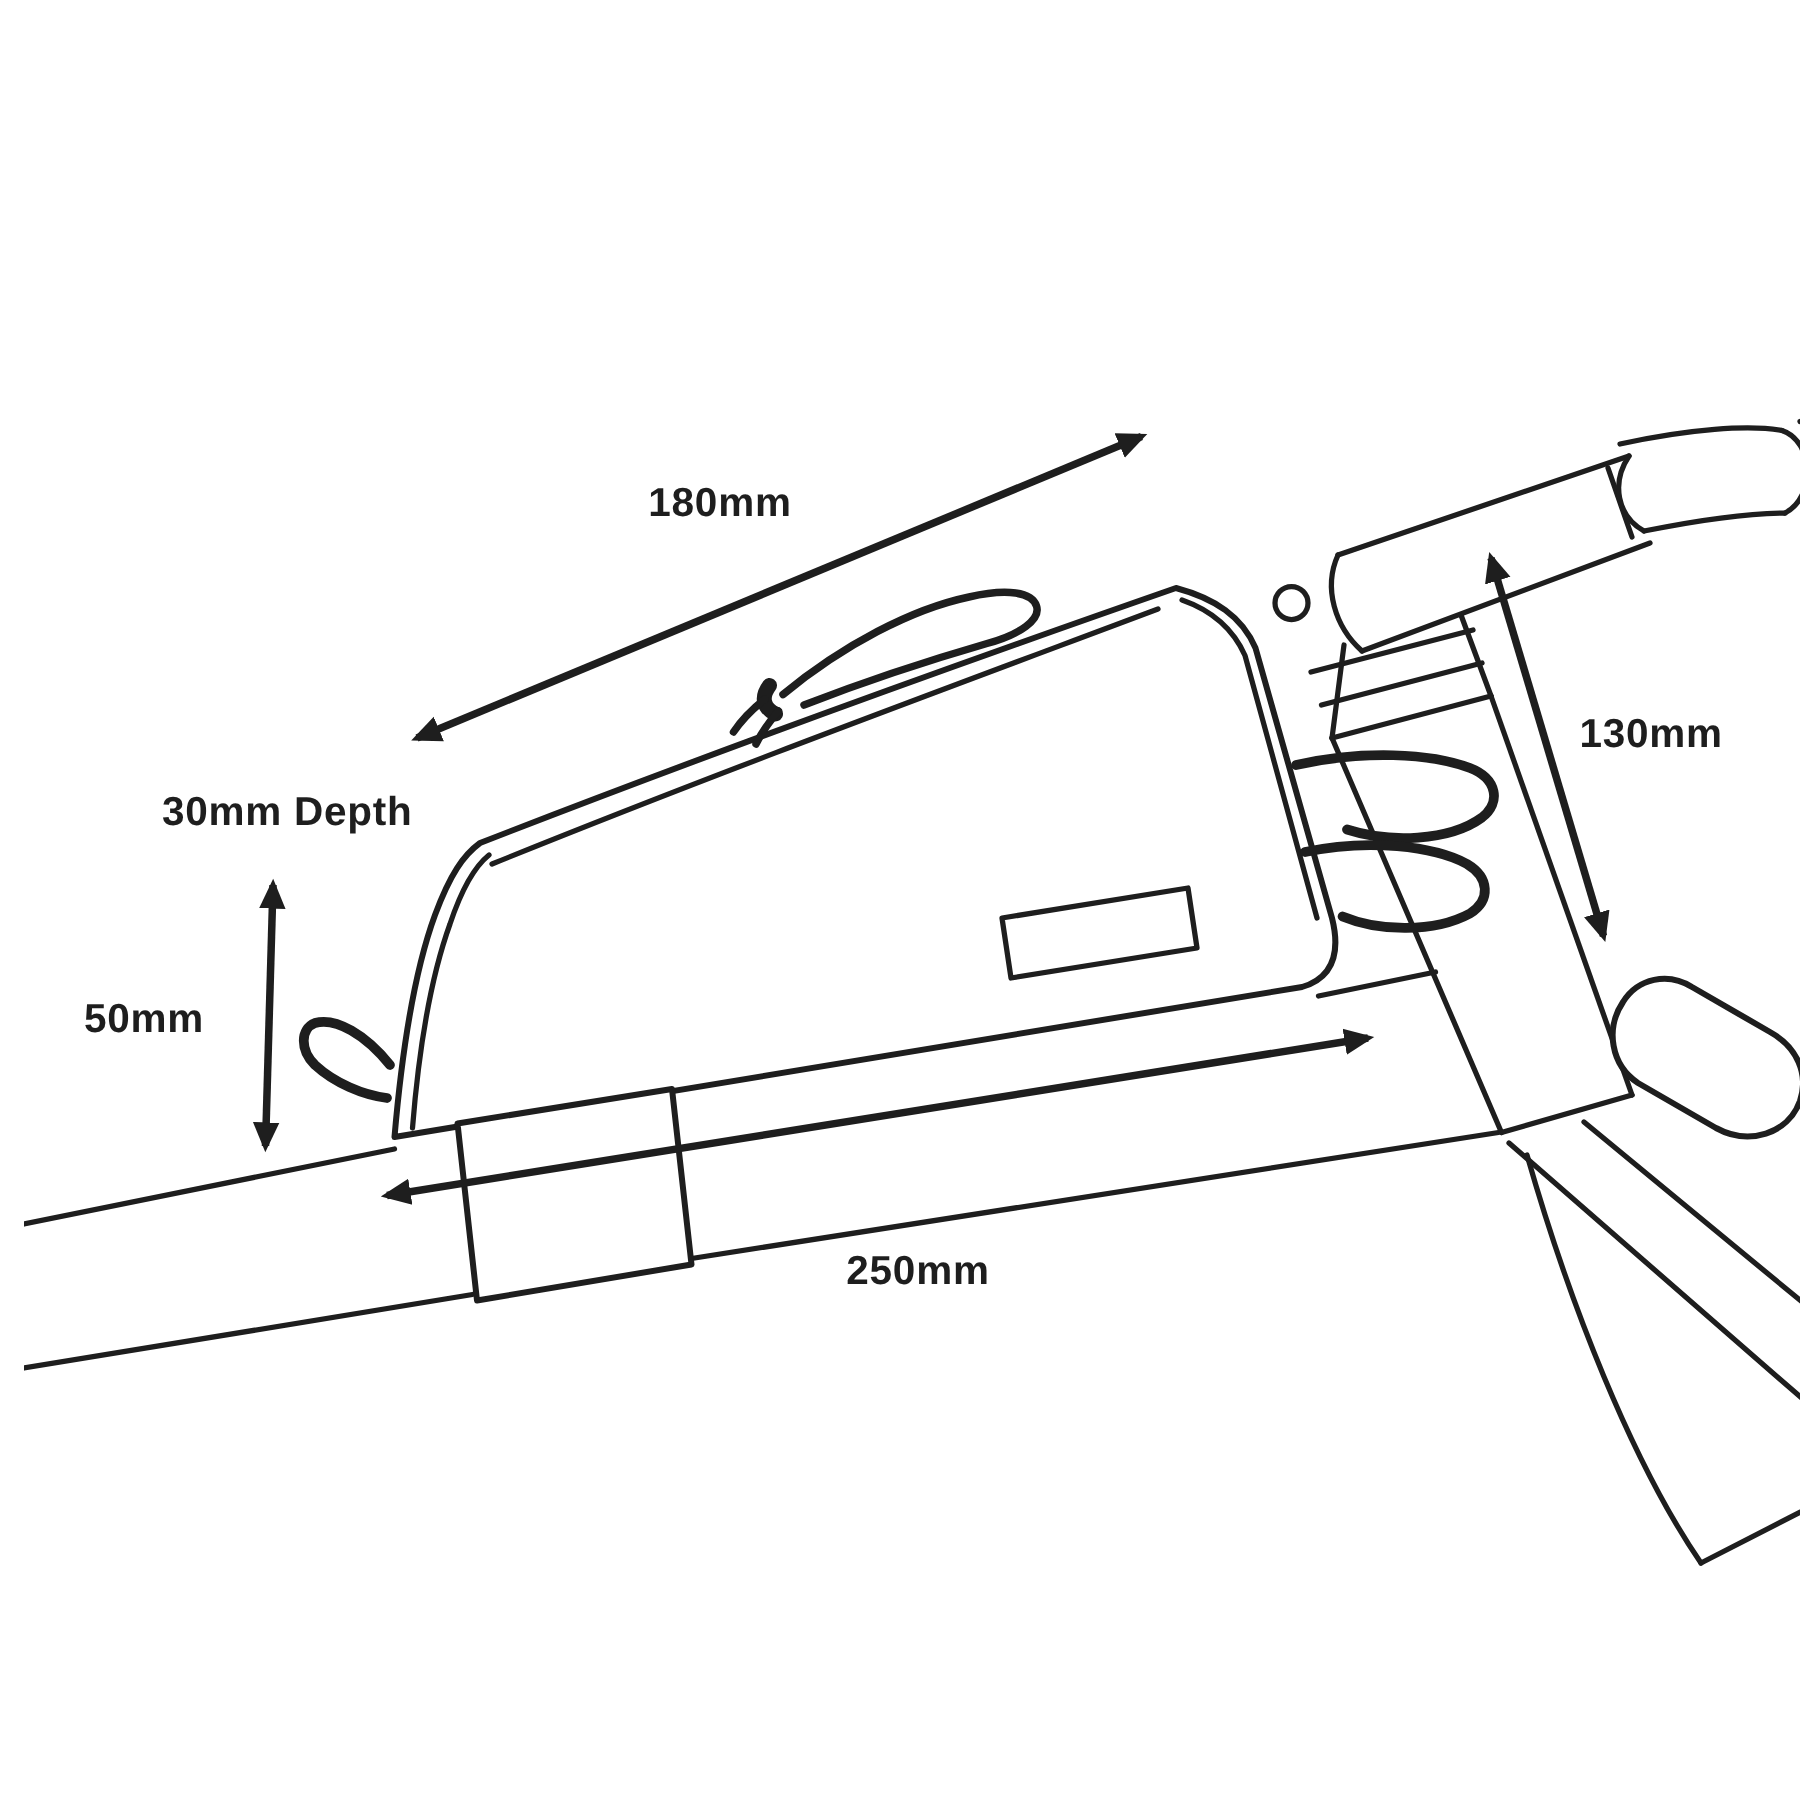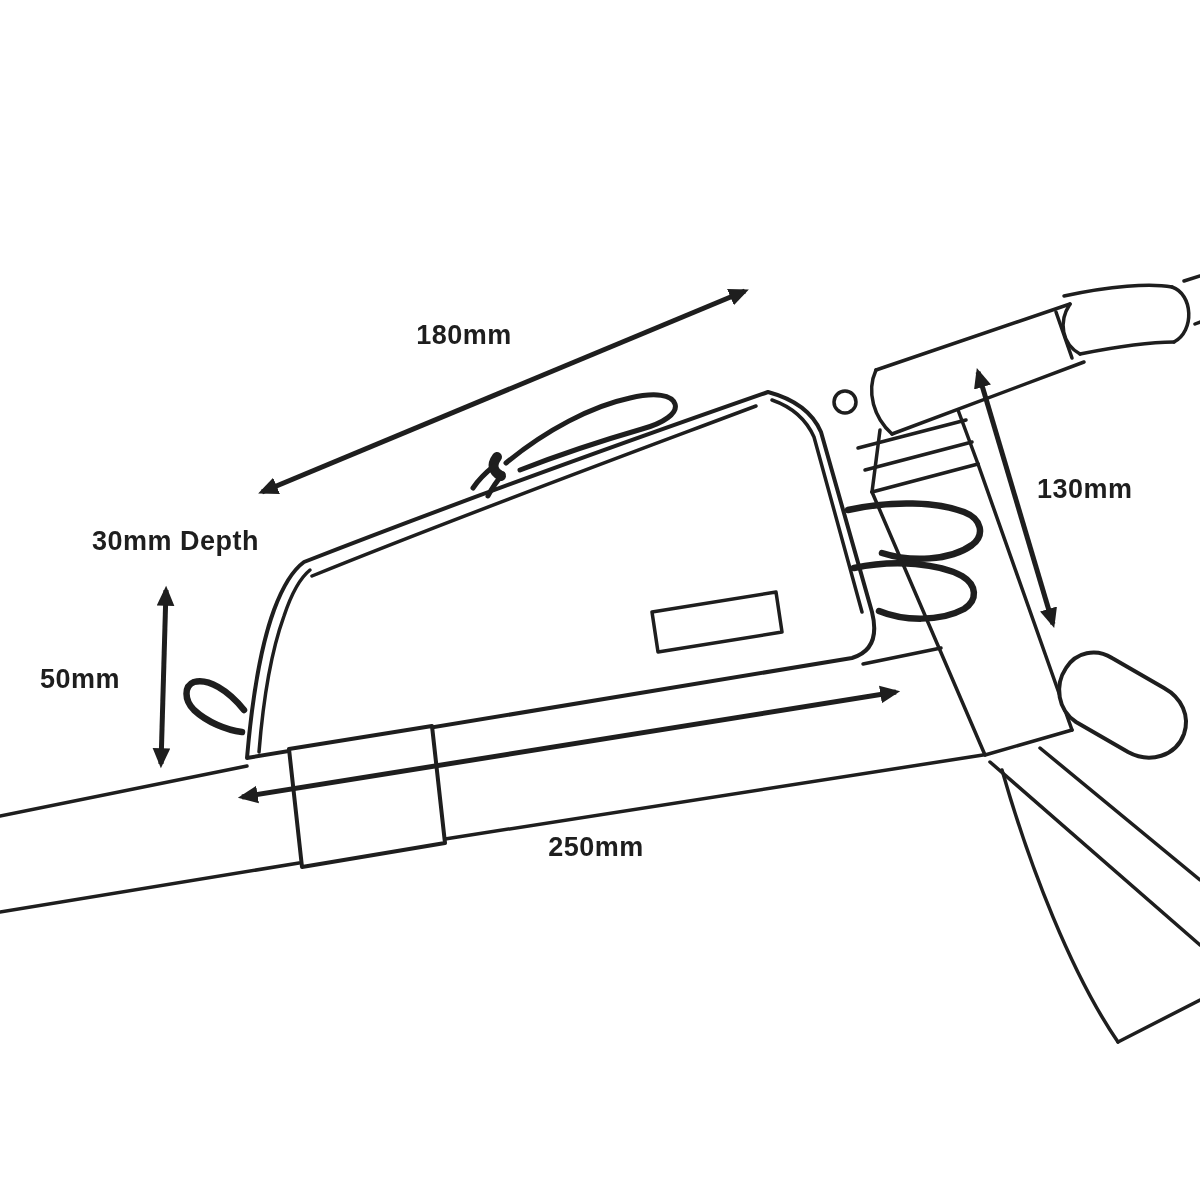--- a/index.html
+++ b/index.html
@@ -1,19 +1,19 @@
 <!DOCTYPE html>
 <html style="--line: #1e1e1e; --bg: #ffffff;"><head>
 <meta charset="utf-8">
 <style>
   :root { --line:#1e1e1e; --bg:#ffffff; }
   * { margin:0; padding:0; box-sizing:border-box; }
   html,body { width:1200px; height:1200px; background:var(--bg); overflow:hidden; }
   .canvas { position:relative; width:1200px; height:872px; background:var(--bg);
-            font-family:"Liberation Sans", sans-serif; }
+            font-family:"Liberation Sans", sans-serif;padding-left:16px; }
   svg { display:block; }
   .s       { fill:none; stroke:var(--line); stroke-width:3.5px; stroke-linecap:round; stroke-linejoin:round; }
   .s-fill  { fill:#ffffff; stroke:var(--line); stroke-width:4px; stroke-linecap:round; stroke-linejoin:round; }
   .cord    { fill:none; stroke:var(--line); stroke-width:5px; stroke-linecap:round; stroke-linejoin:round; }
   .cord-thick { fill:none; stroke:var(--line); stroke-width:10px; stroke-linecap:round; }
   .strap   { fill:none; stroke:var(--line); stroke-width:6.5px; stroke-linecap:round; stroke-linejoin:round; }
   .dim     { stroke:var(--line); stroke-width:5px; fill:none; }
   .arrowfill { fill:var(--line); }
   .dim-label { fill:var(--line); font-weight:bold; font-size:27px;
                font-family:"Liberation Sans", sans-serif; letter-spacing:0.5px; }

